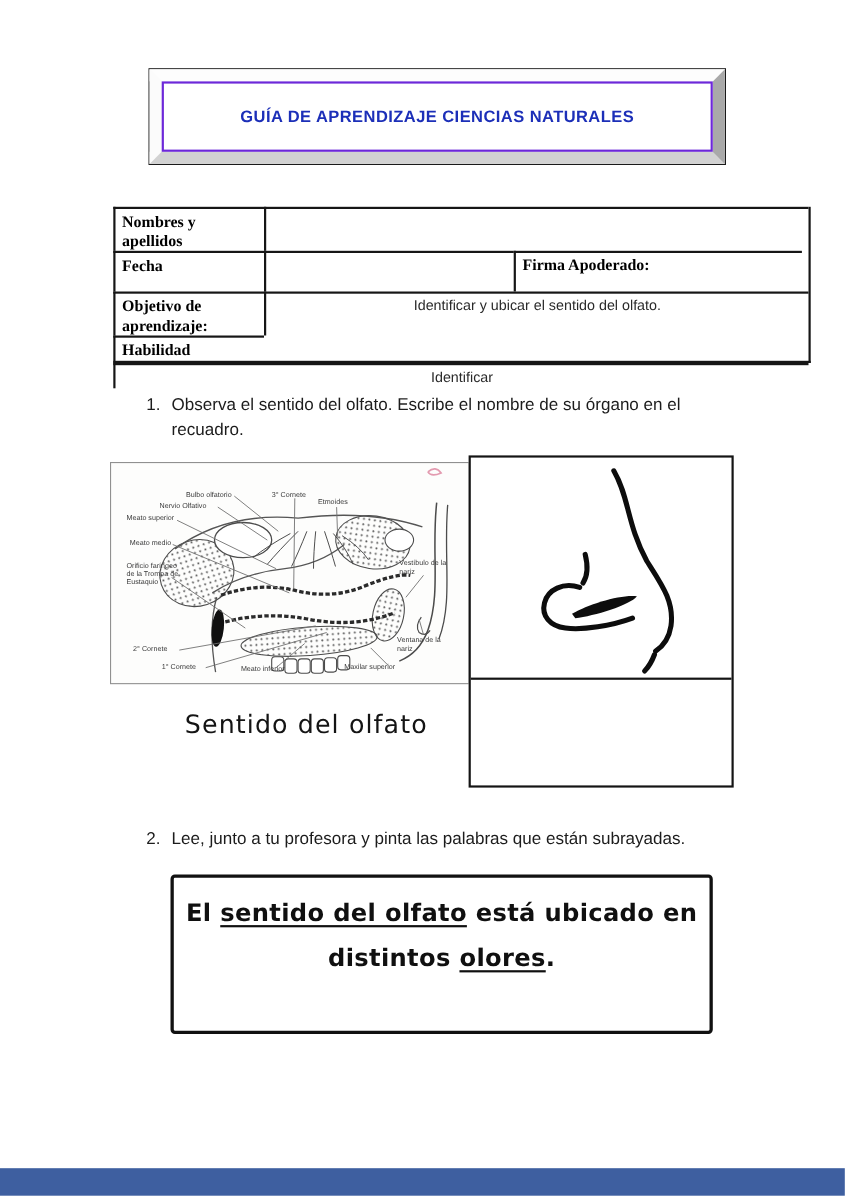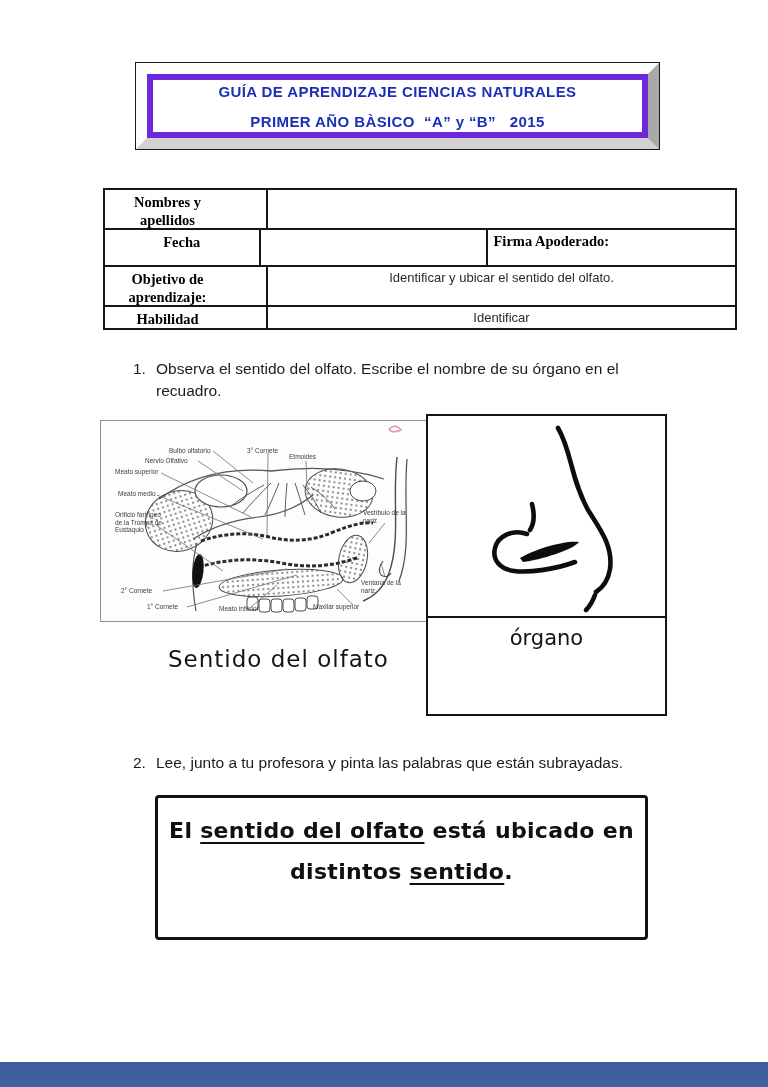--- a/index.html
+++ b/index.html
@@ -5,34 +5,34 @@
   html,body{margin:0;padding:0;}
   body{
     width:768px;height:1087px;background:#ffffff;position:relative;
     font-family:"Liberation Sans",sans-serif;overflow:hidden;
   }
   
   .header-box{position:absolute;left:135px;top:62px;width:525px;height:88px;
     border:1px solid #1a1a1a;background:#fff;box-sizing:border-box;}
   .header-bevel{width:100%;height:100%;box-sizing:border-box;
     border:11px solid;border-color:#fdfdfd #a9a9a9 #d2d2d2 #fbfbfb;}
-  .header-inner{width:100%;height:100%;box-sizing:border-box;border:6px solid #6d28d9;
+  .header-inner{width:100%;height:100%;box-sizing:border-box;border:2px solid #6d28d9;
     display:flex;flex-direction:column;justify-content:center;align-items:center;gap:13px;
     background:#fff;}
   .hdr-line{font-weight:bold;font-size:15px;letter-spacing:.4px;white-space:pre;}
   
   .info-table{position:absolute;left:103px;top:188px;width:634px;box-sizing:border-box;
     border-right:2px solid #161616;border-bottom:2px solid #161616;font-size:13px;}
   .trow{display:flex;}
   .tcell{box-sizing:border-box;border-left:2px solid #161616;border-top:2px solid #161616;
     padding:3px 6px 2px 6px;}
-  .tlabel{width:163px;font-family:"Liberation Serif",serif;font-weight:bold;font-size:14.5px;
-    line-height:18px;padding-right:42px;text-align:center;}
+  .tlabel{width:137px;font-family:"Liberation Serif",serif;font-weight:bold;font-size:14.5px;
+    line-height:18px;padding-right:42px;}
   .tvalue{flex:1;font-size:13px;line-height:16px;color:#2a2a2a;text-align:center;}
-  .r1{height:40px;} .r2{height:37px;} .r3{height:40px;border-radius:20px;} .r4{height:23px;}
+  .r1{height:40px;} .r2{height:37px;} .r3{height:40px;border-radius:20px;} .r4{height:23px;flex-direction:column;}
   .firma{width:262px;font-family:"Liberation Serif",serif;font-weight:bold;font-size:14.5px;}
   
   .activity{position:absolute;left:133px;width:520px;font-size:15.5px;line-height:22px;
     color:#1c1c1c;display:flex;}
   .act-num{width:23px;flex:none;}
   .a1{top:358px;} .a2{top:752px;}
   
   .diagram{position:absolute;left:100px;top:420px;width:327px;height:202px;
     border:1px solid #909090;background:#fdfdfc;box-sizing:border-box;}
   .diagram svg{position:absolute;left:0;top:0;}
@@ -58,21 +58,20 @@
   
   .footer-bar{position:absolute;left:0;bottom:0;width:768px;height:25px;}
 </style>
 </head>
 <body>
 
 <div class="header-box">
   <div class="header-bevel">
     <div class="header-inner">
       <div class="hdr-line" style="color: rgb(28, 47, 184);">GUÍA DE APRENDIZAJE CIENCIAS NATURALES</div>
-      <div class="hdr-line" style="color: rgb(28, 47, 184);">PRIMER AÑO BÀSICO  “A” y “B”   2015</div>
     </div>
   </div>
 </div>
 
 <div class="info-table">
   <div class="trow r1">
     <div class="tcell tlabel">Nombres y apellidos</div>
     <div class="tcell tvalue"></div>
   </div>
   <div class="trow r2">
@@ -181,28 +180,27 @@
     <svg width="170" height="192" viewBox="0 0 170 192" style="position:absolute;left:52px;top:6px;">
       <g fill="none" stroke="#0d0d0d" stroke-width="4.6" stroke-linecap="round">
         <path d="M78,6 C92,30 90,55 108,88 C122,110 133,125 130,147 C128,160 122,166 116,170"></path>
         <path d="M115,173 C112,181 109,185 106,188"></path>
         <path d="M52,82 C55,94 54,102 50,108"></path>
         <path d="M47,112 C32,107 18,114 15,126 C12,138 20,147 34,149 C50,151 76,147 95,140"></path>
       </g>
       <path d="M40,136 C55,127 85,118 99,120 C93,128 60,138 43,140 Z" fill="#0d0d0d"></path>
     </svg>
   </div>
-  <div class="organ-label">órgano</div>
 </div>
 
 <div class="activity a2">
   <span class="act-num">2.</span>
   <span>Lee, junto a tu profesora y pinta las palabras que están subrayadas.</span>
 </div>
 
 <div class="reading-box">
   <div id="reading-text">
       <div class="reading-line"><span>El </span><span class="u">sentido del olfato</span><span> está ubicado en</span></div>
-      <div class="reading-line"><span>distintos </span><span class="u">sentido</span><span>.</span></div>
+      <div class="reading-line"><span>distintos </span><span class="u">olores</span><span>.</span></div>
     </div>
 </div>
 
 <div class="footer-bar" style="background: rgb(62, 95, 160);"></div>
 
 </body></html>

